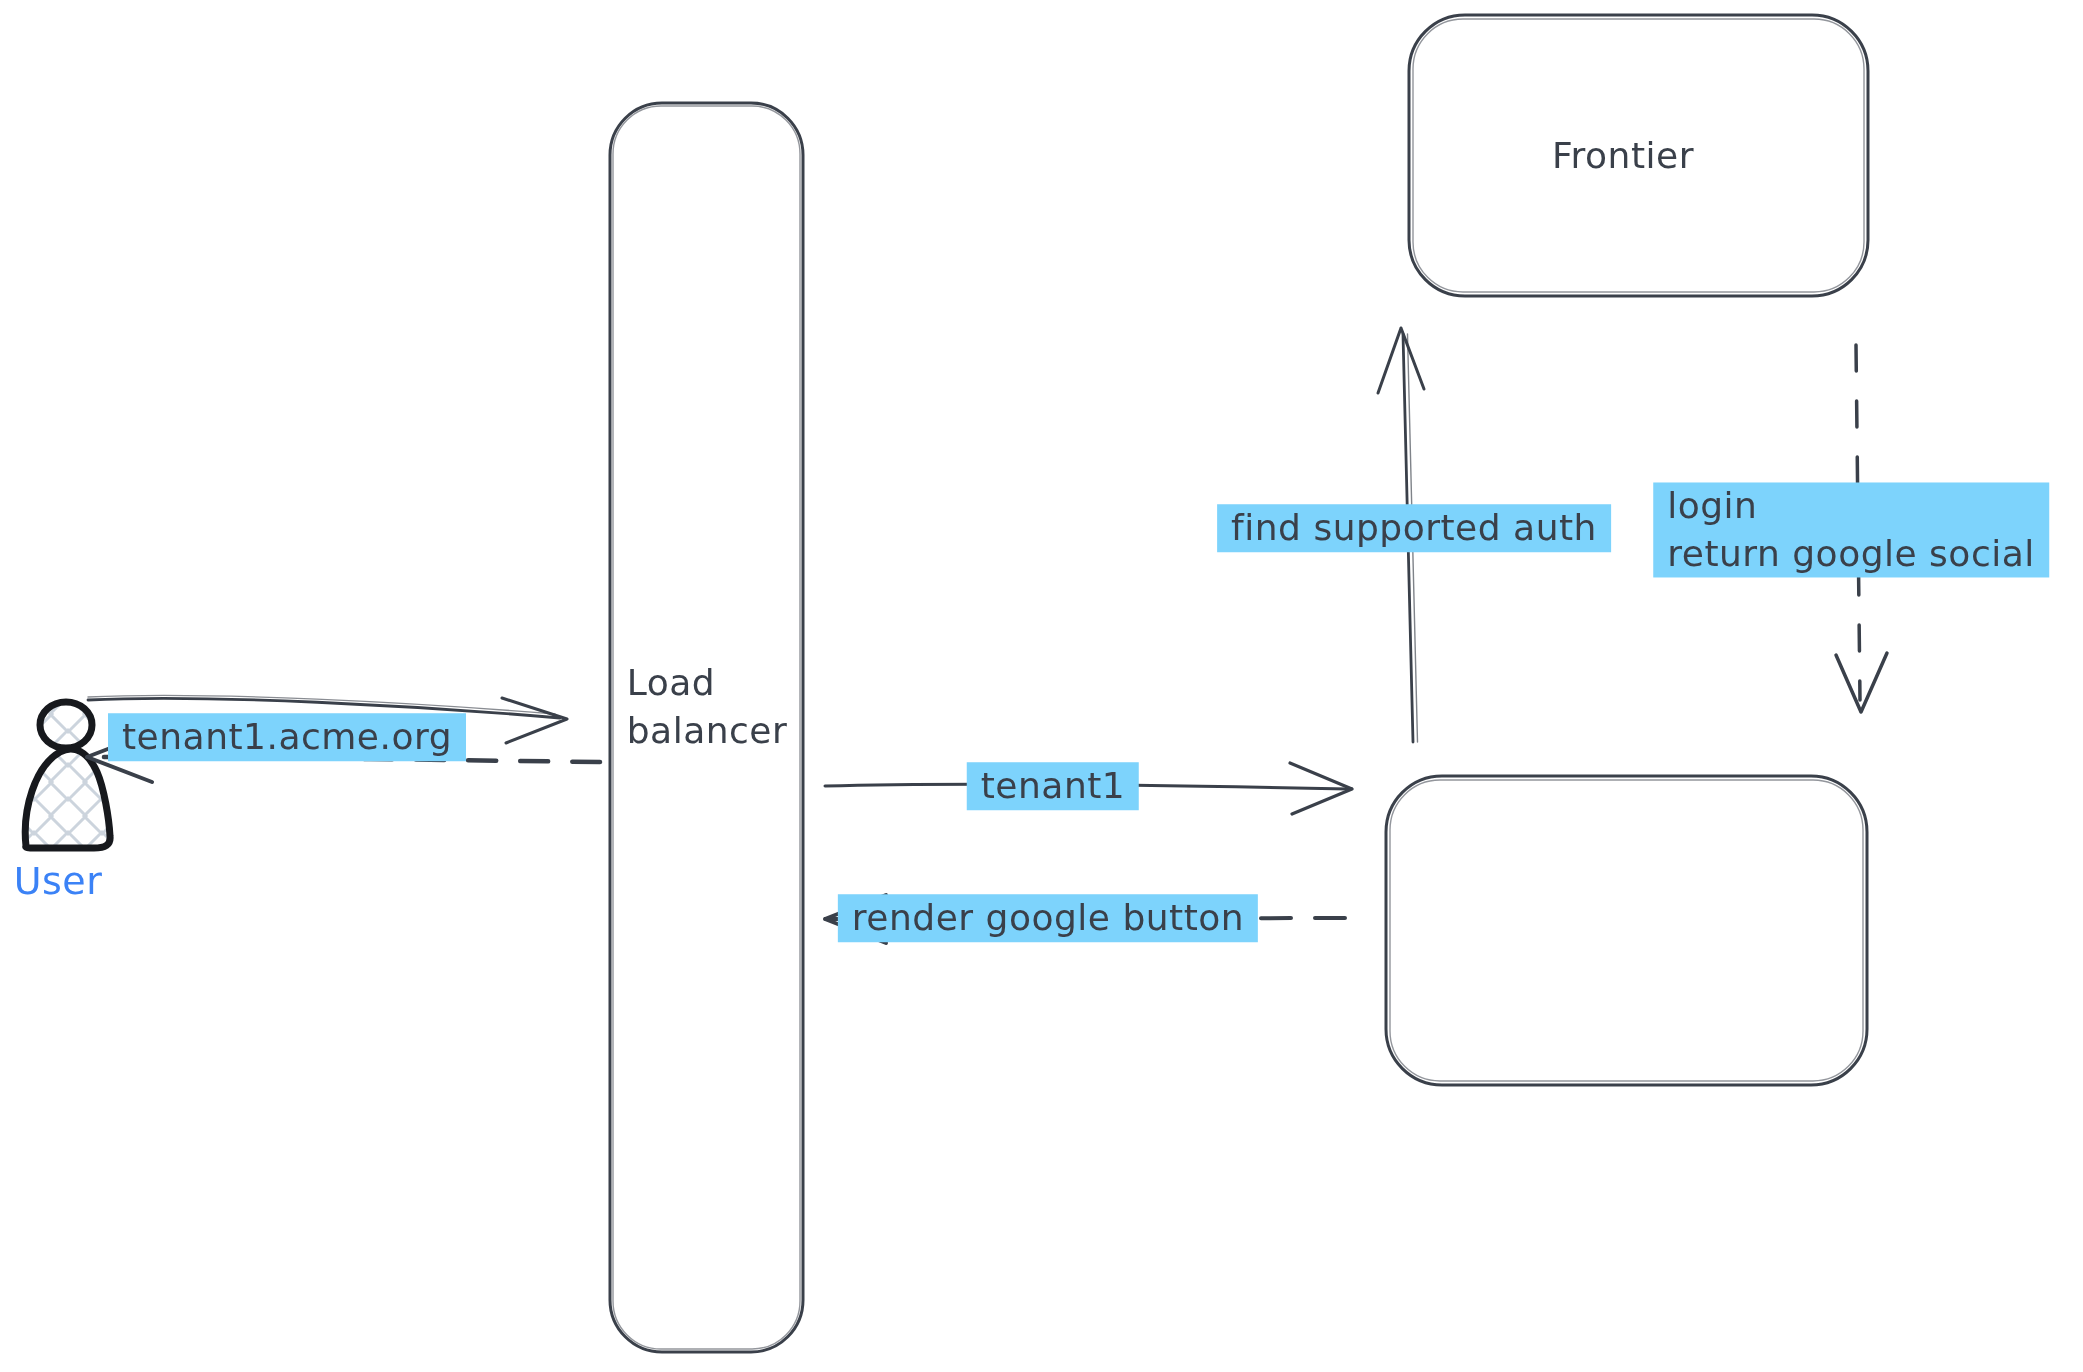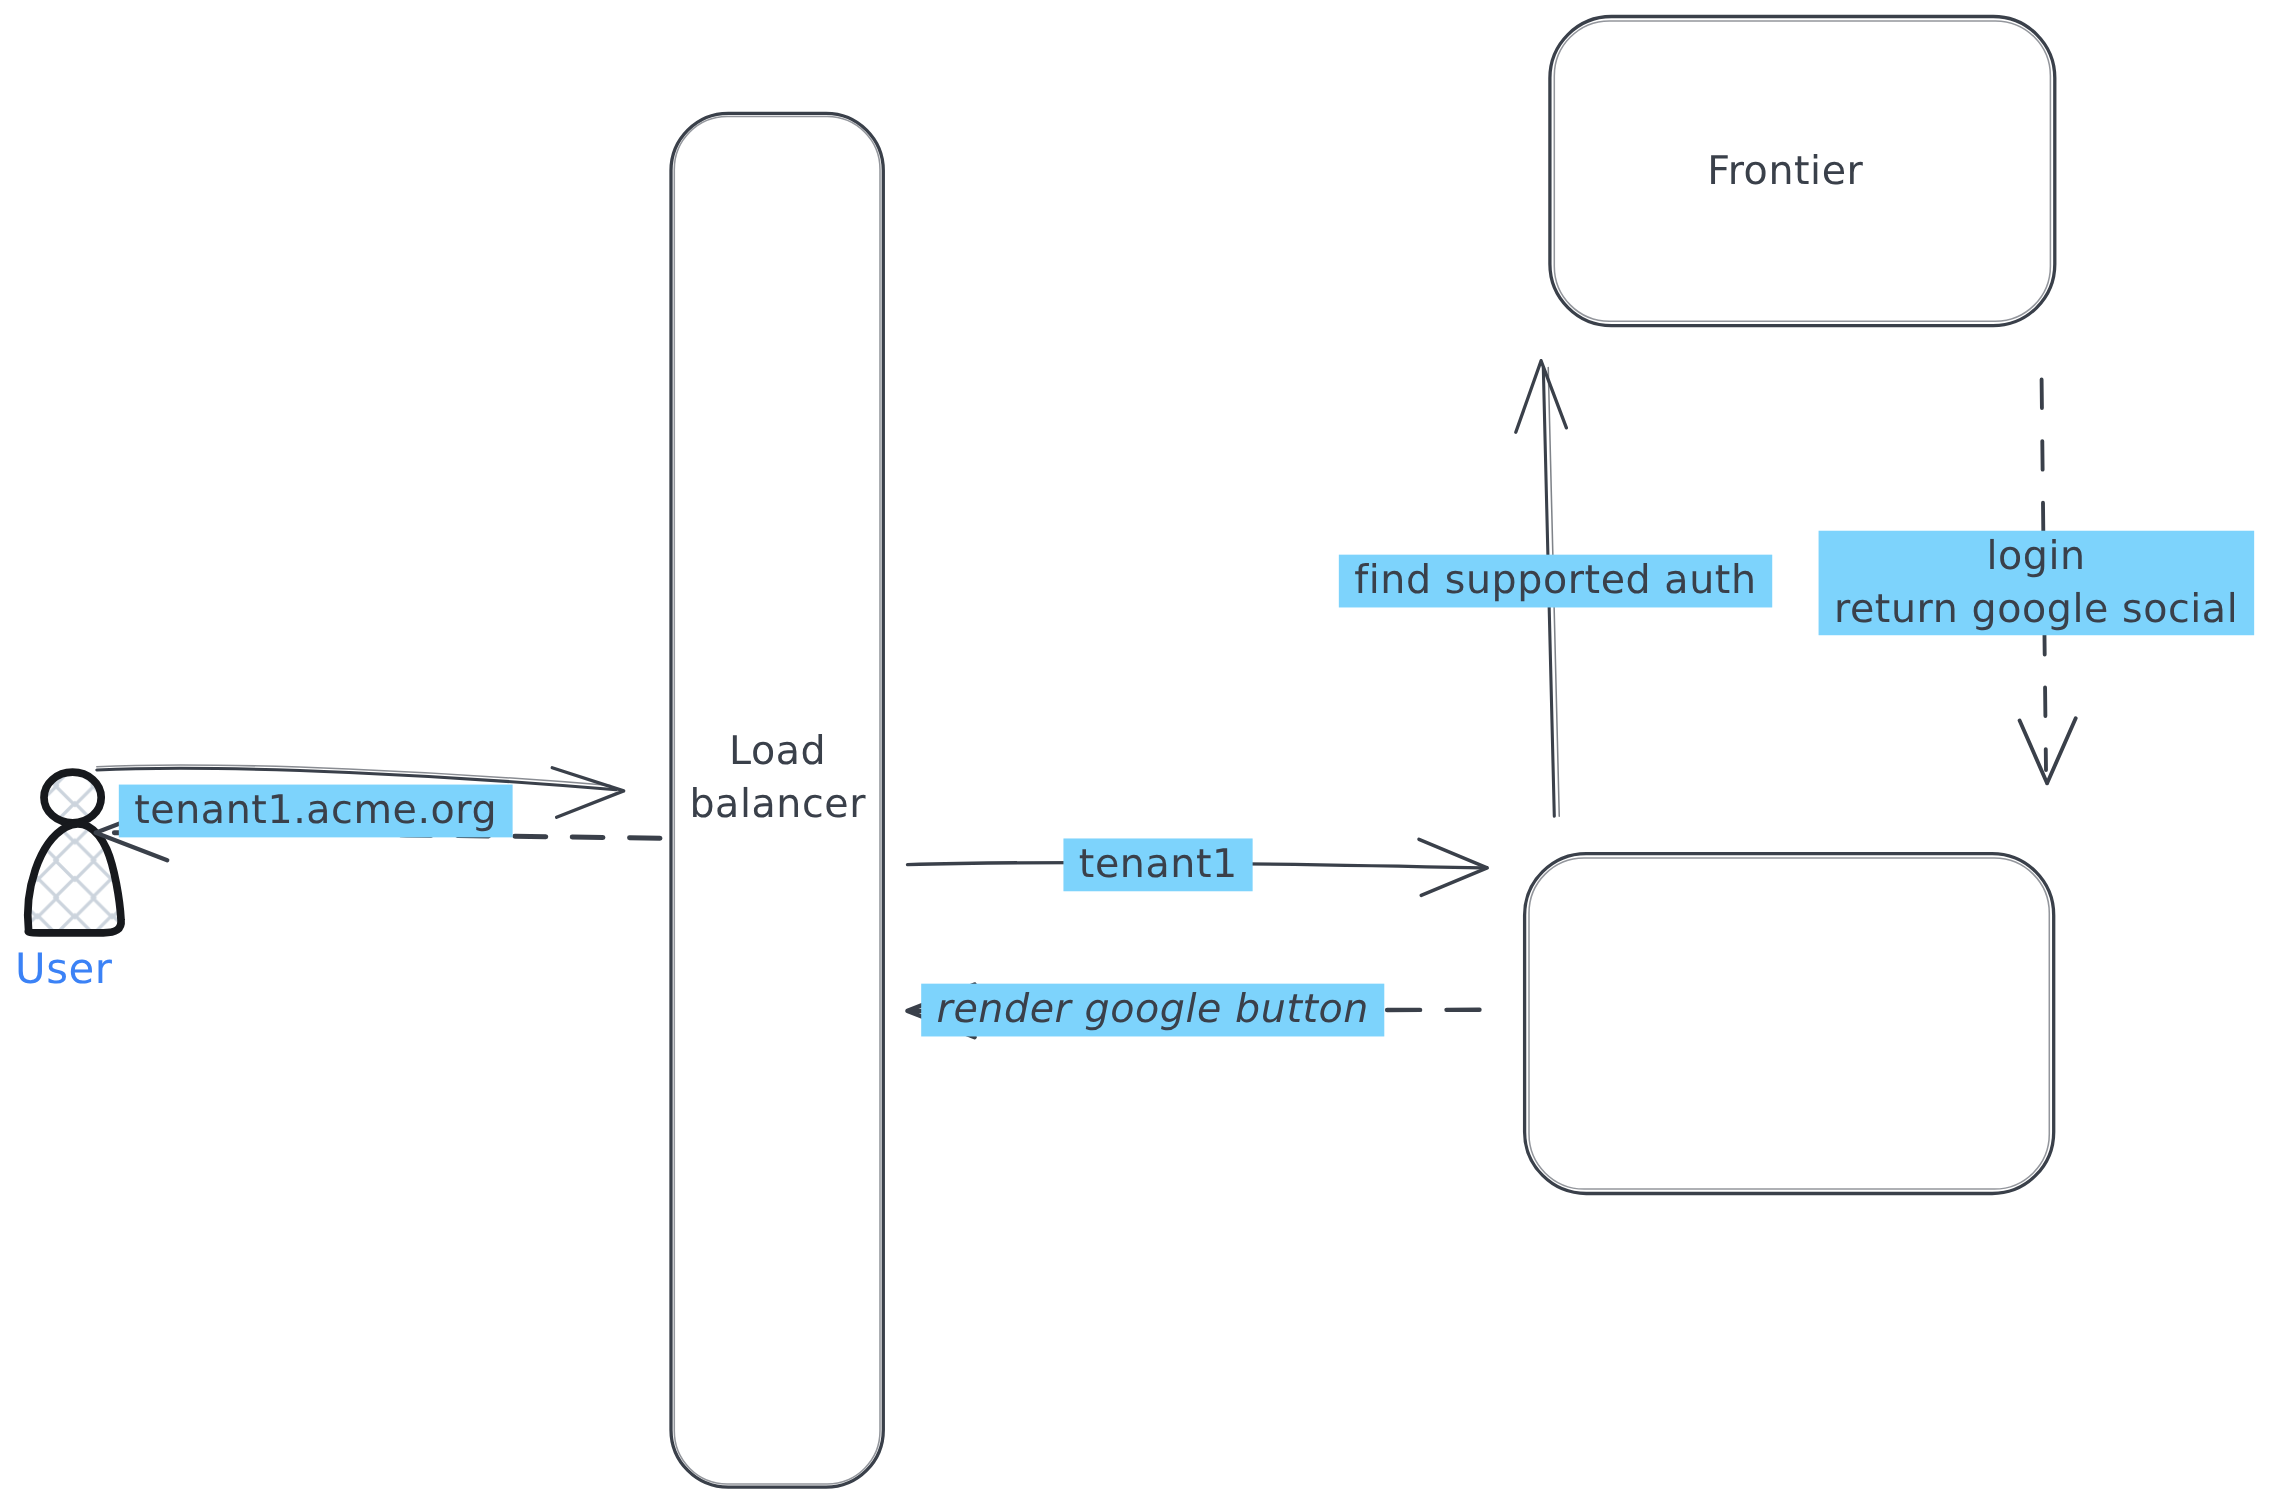--- a/index.html
+++ b/index.html
@@ -18,21 +18,21 @@
   svg.scene {
     position: absolute;
     inset: 0;
   }
   .label {
     position: absolute;
     transform: translate(-50%, -50%);
     color: #3a404a;
     font-size: 36px;
     line-height: 1.32;
-    text-align: center;
+    text-align: left;
     white-space: nowrap;
     letter-spacing: 0.5px;
   }
   .label .line { display: block; }
   .on-line {
     background: #7dd3fc;
     padding: 0 14px;
   }
   .actor-label {
     color: #3b82f6;
@@ -117,21 +117,21 @@
 
   <div class="label" style="left:1623px; top:156px;">Frontier</div>
 
 
   <div class="label actor-label" style="left:58px; top:881px;">User</div>
 
   <div class="label on-line" style="left:287px; top:713px;margin-top:24px;">tenant1.acme.org</div>
 
   <div class="label on-line" style="left:1053px; top:786px;">tenant1</div>
 
-  <div class="label on-line" style="left:1048px; top:918px;font-style:italic;">render google button</div>
+  <div class="label on-line" style="left:1048px; top:918px;">render google button</div>
 
   <div class="label on-line" style="left:1414px; top:528px;">
     <span class="line">find supported auth</span>
   </div>
 
   <div class="label on-line" style="left:1851px; top:530px;">
     <span class="line">login</span>
     <span class="line">return google social</span>
   </div>
 

